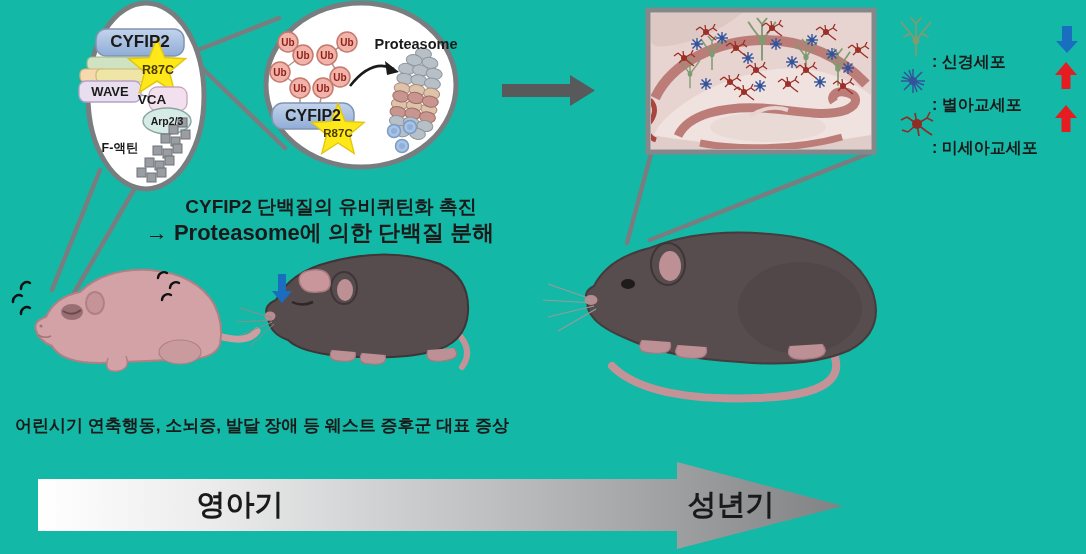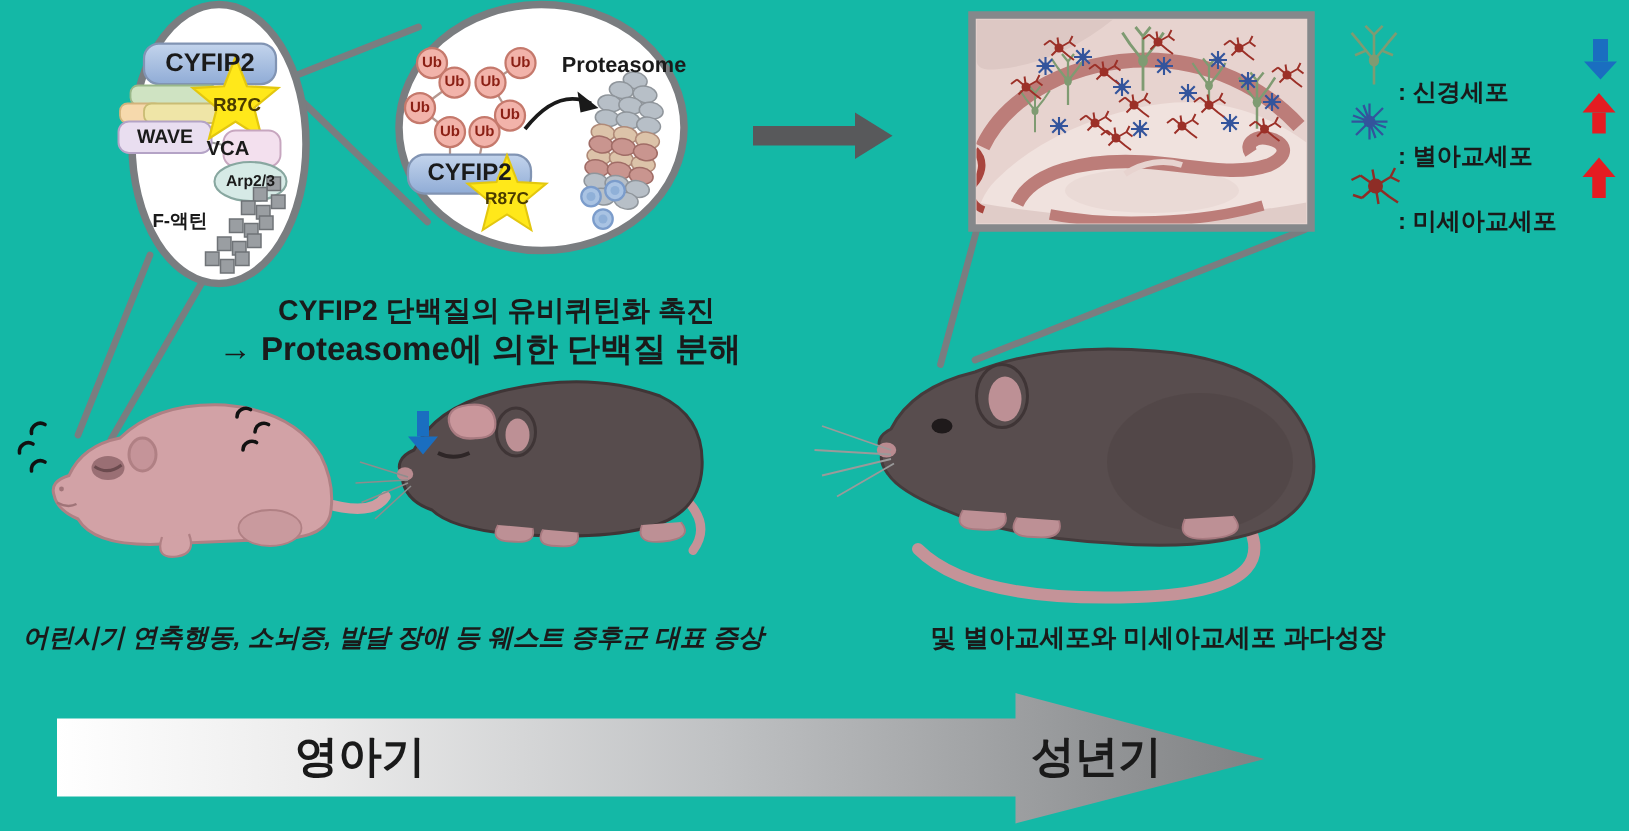--- a/index.html
+++ b/index.html
@@ -326,19 +326,18 @@
 <div class="lbl" style="left:338px;top:133px;font-size:11.5px;color:#4a3b00;">R87C</div>
 <div class="lbl" style="left:416px;top:44px;font-size:14.5px;">Proteasome</div>
 
 <div class="lbl" style="left:300px;top:207px;font-size:19px;margin-left:31px;">CYFIP2 단백질의 유비퀴틴화 촉진</div>
 <div class="lbl" style="left:300px;top:233px;font-size:22px;margin-left:20px;">→ Proteasome에 의한 단백질 분해</div>
 
 <div class="lbl-left" style="left:932px;top:38px;font-size:16px;">: 신경세포</div>
 <div class="lbl-left" style="left:932px;top:81px;font-size:16px;">: 별아교세포</div>
 <div class="lbl-left" style="left:932px;top:124px;font-size:16px;">: 미세아교세포</div>
 
-<div class="lbl" style="left:262px;top:425px;font-size:17px;font-style:italic;">어린시기 연축행동, 소뇌증, 발달 장애 등 웨스트 증후군 대표 증상</div>
-<div class="lbl" style="left:772px;top:425px;font-size:17px;">및 별아교세포와 미세아교세포 과다성장</div>
+<div class="lbl" style="left:262px;top:425px;font-size:17px;">어린시기 연축행동, 소뇌증, 발달 장애 등 웨스트 증후군 대표 증상</div>
 
 <div class="lbl" style="left:731px;top:505px;font-size:29px;">성년기</div>
 <div class="lbl" style="left:240px;top:505px;font-size:29px;">영아기</div>
 
 </div>
 
 </body></html>

